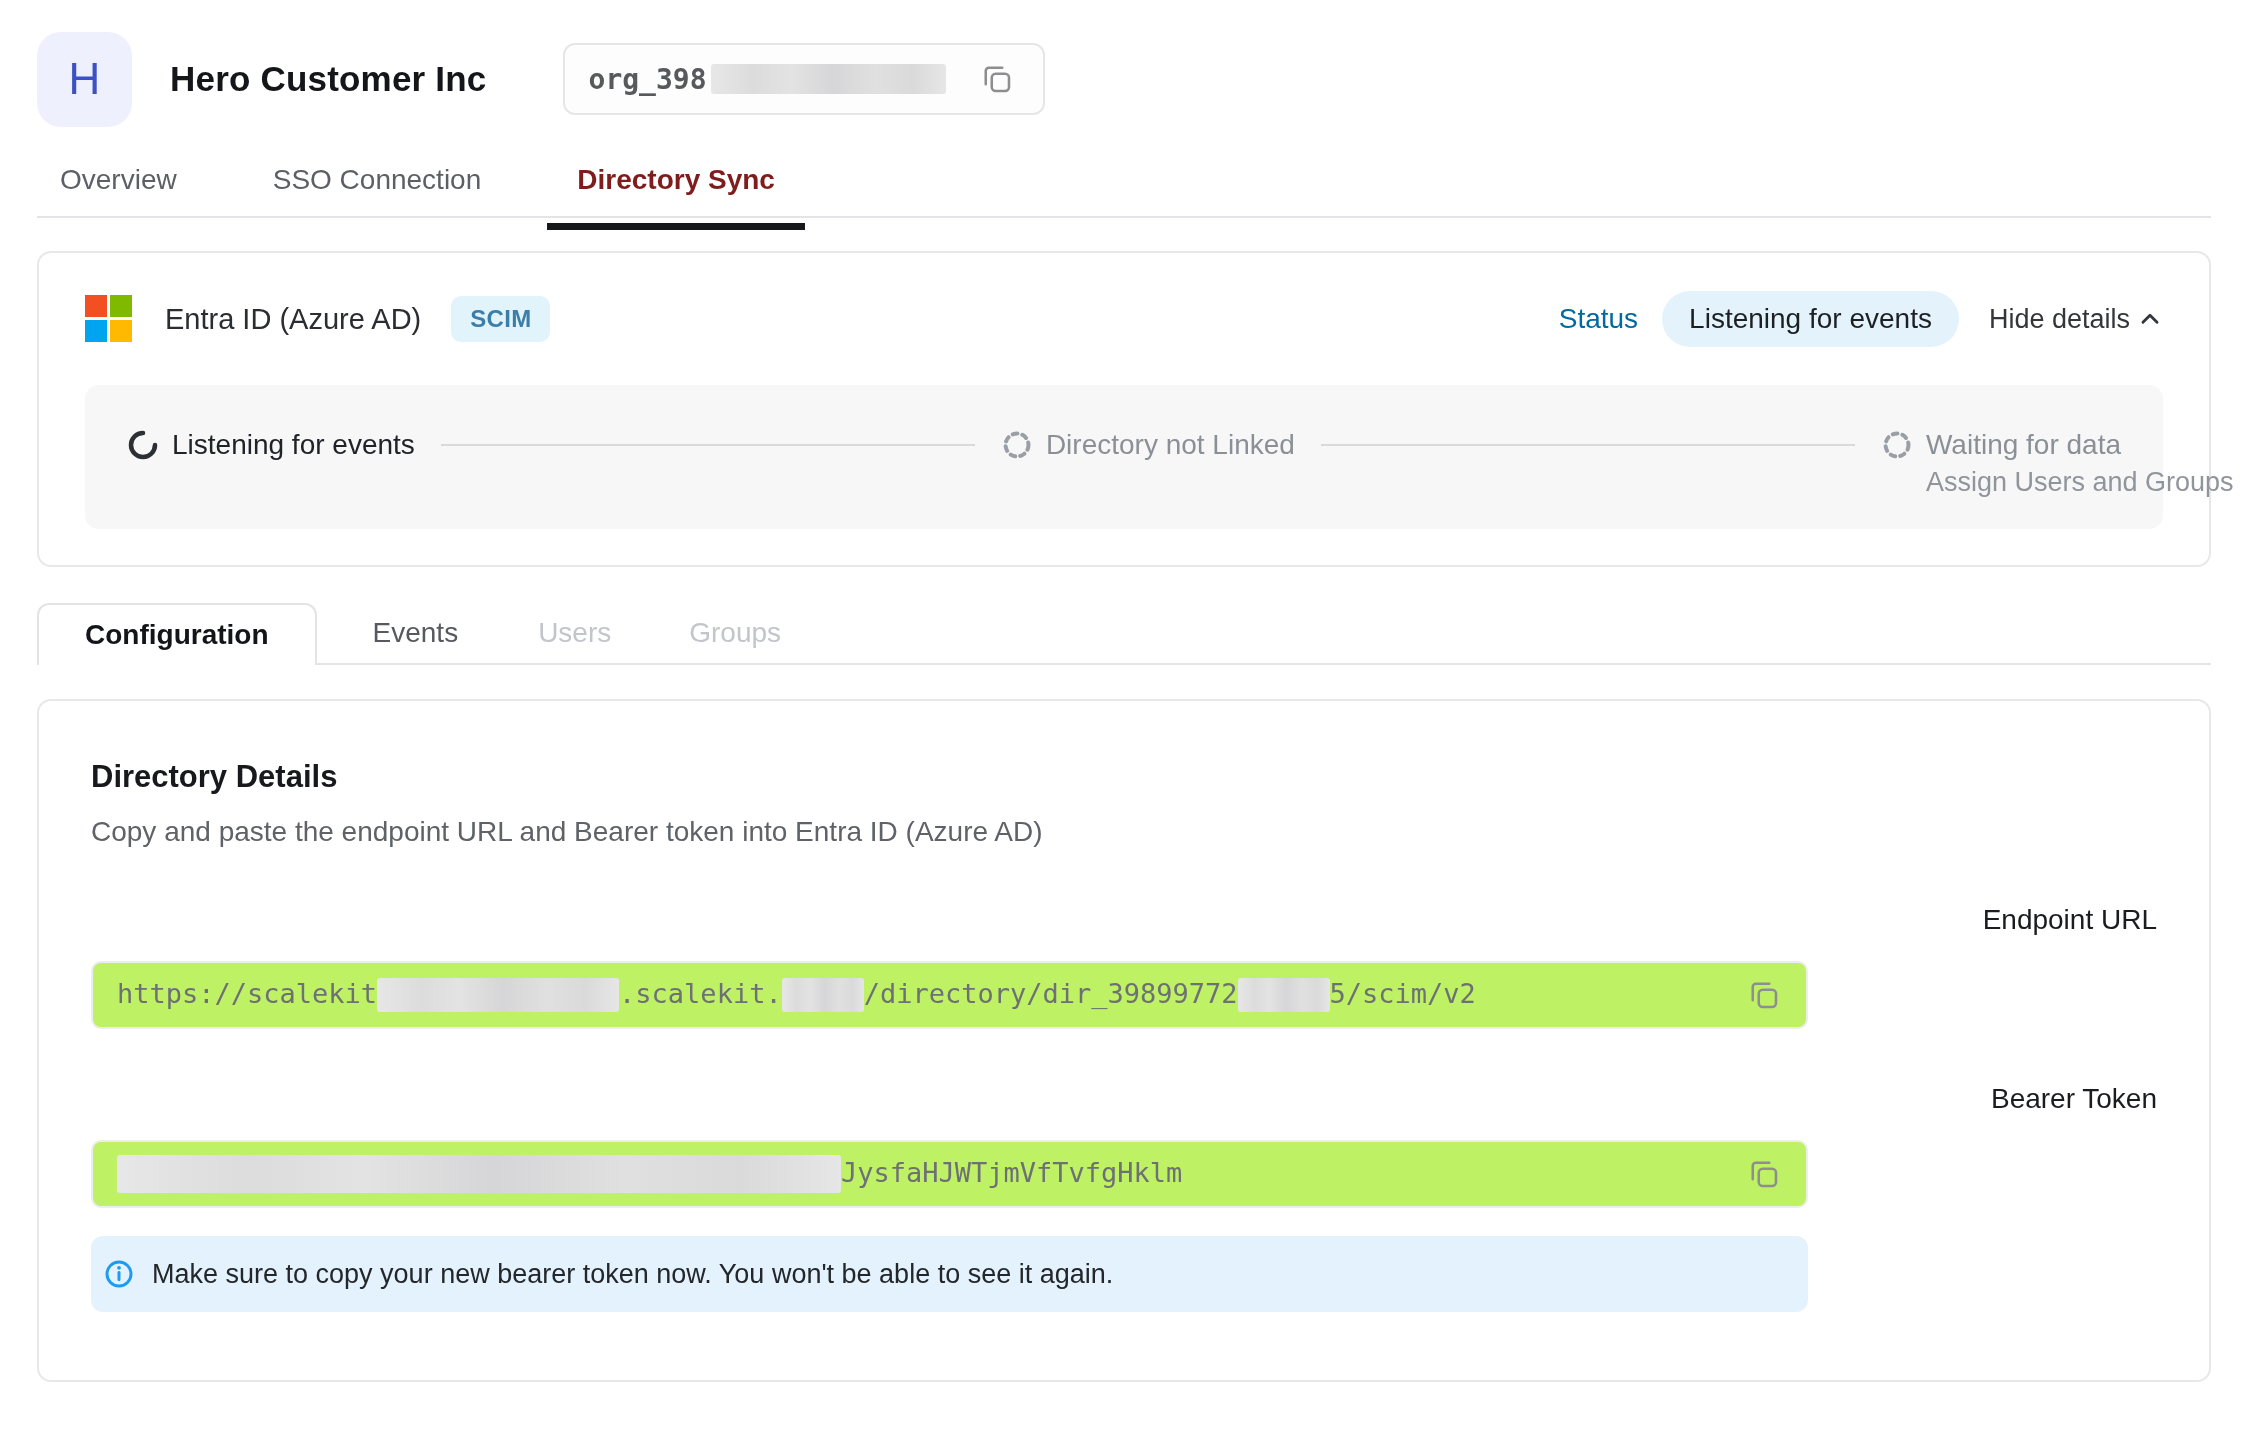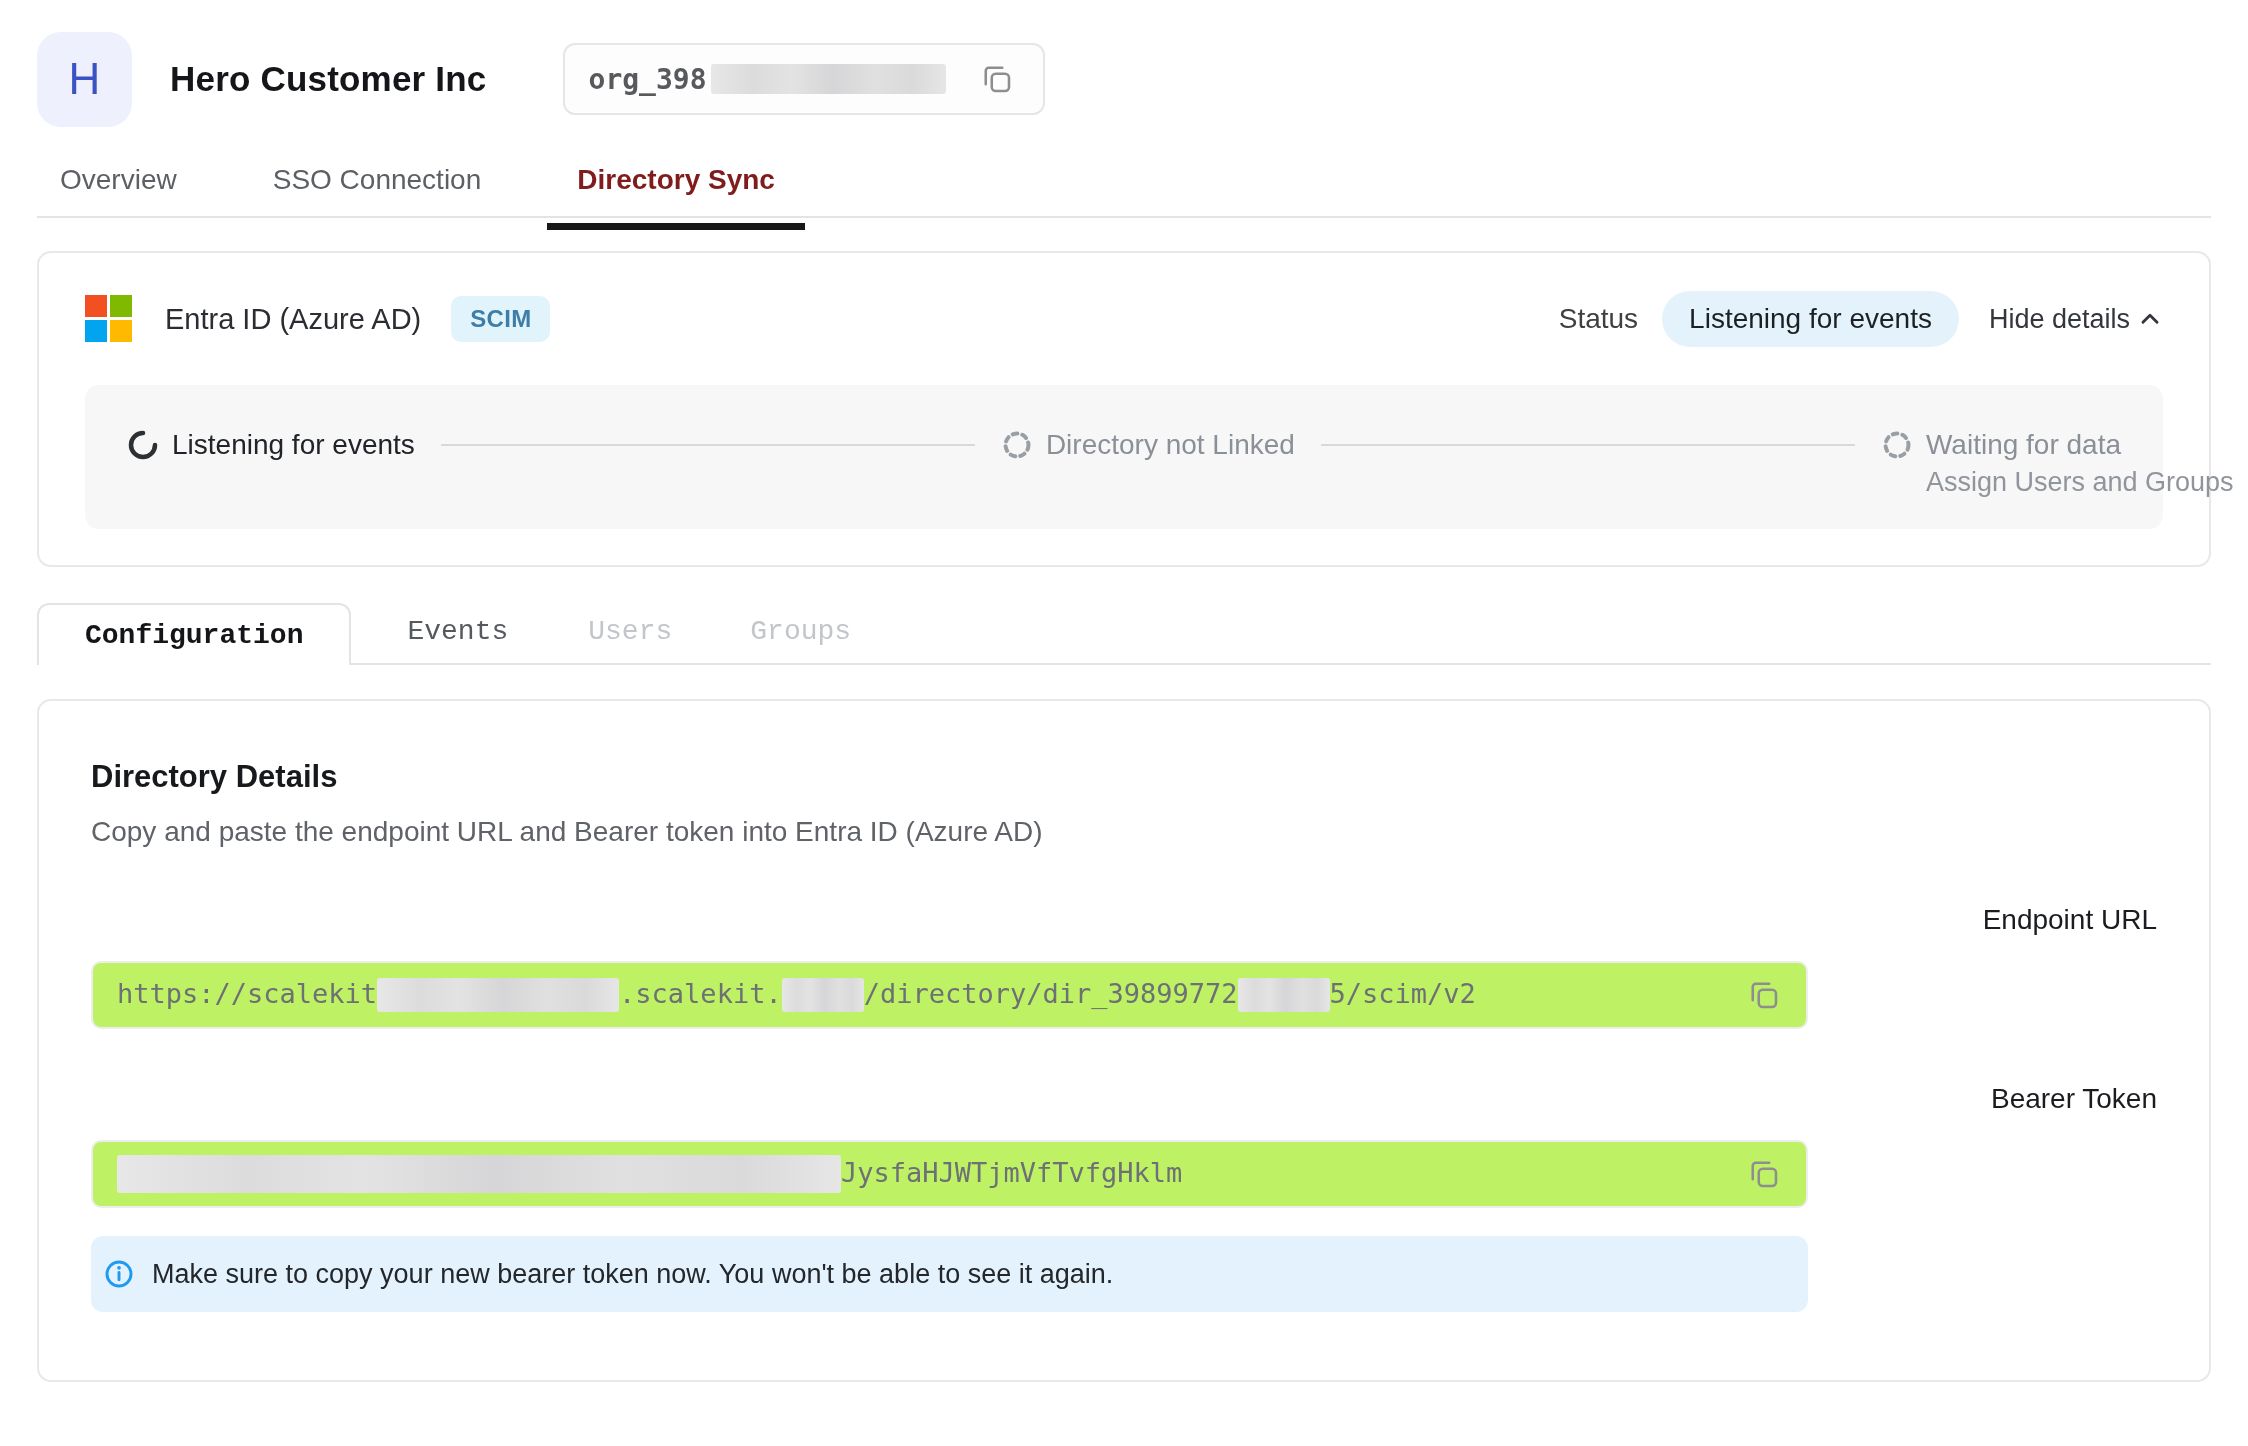--- a/index.html
+++ b/index.html
@@ -33,39 +33,39 @@
 
   
   .provider-card { margin-top: 33px; border: 2px solid #e8e8ea; border-radius: 14px; background: #fff; }
   .provider-head { height: 132px; display: flex; align-items: center; padding: 0 46px; }
   .ms-logo { width: 48px; height: 48px; display: grid; grid-template-columns: 22px 22px;
              grid-template-rows: 22px 22px; gap: 3px; }
   .provider-name { margin-left: 32px; font-size: 29px; color: #2a2d31; }
   .proto-badge { margin-left: 30px; font-size: 24px; font-weight: 600; letter-spacing: .3px;
                  padding: 9px 19px; border-radius: 10px; }
   .head-right { margin-left: auto; display: flex; align-items: center; }
-  .status-label { font-size: 28px; color: #404040; }
+  .status-label { font-size: 28px; color: #0369a1; }
   .status-pill { margin-left: 24px; font-size: 28px; color: #1c2024; padding: 12px 27px; border-radius: 30px; }
   .hide-details { margin-left: 30px; display: flex; align-items: center; gap: 7px; background: none;
                   border: none; cursor: pointer; font-size: 27px; color: #33373b; font-family: inherit; }
   .hide-details svg { width: 26px; height: 26px; stroke: #33373b; fill: none; stroke-width: 2.6; stroke-linecap: round; stroke-linejoin: round; }
 
   .steps-panel { margin: 0 46px 36px 46px; height: 144px; background: #f7f7f8; border-radius: 14px;
                  display: flex; align-items: center; padding: 0 42px 24px 42px; }
   .step { display: flex; align-items: center; position: relative; white-space: nowrap; }
   .step-icon { width: 32px; height: 32px; flex: none; }
   .step-label { margin-left: 13px; font-size: 28px; }
   .step.active .step-label { color: #202327; }
   .step.pending .step-label { color: #8b9097; }
   .step-sublabel { position: absolute; top: 38px; left: 45px; font-size: 27px; color: #90959b; }
   .connector { flex: 1; height: 2px; background: #d9d9db; margin: 0 26px; }
 
   
-  .subtabs-row { margin-top: 36px; display: flex; align-items: flex-start; height: 62px;
-                 border-bottom: 2px solid #e4e4e6; font-family: Liberation Mono, monospace; }
+  .subtabs-row { margin-top: 36px; display: flex; align-items: center; height: 62px;
+                 border-bottom: 2px solid #e4e4e6; }
   .subtab-active { height: 62px; margin-bottom: -2px; padding: 0 46px; background: #fff;
                    border: 2px solid #e4e4e6; border-bottom: none; border-radius: 12px 12px 0 0;
                    display: flex; align-items: center; font-size: 28px; font-weight: 700; color: #131518; cursor: pointer; }
   .subtab { font-size: 28px; line-height: 58px; cursor: pointer; }
   .subtab.enabled { color: #56595e; }
   .subtab.disabled { color: #c2c5ca; }
 
   
   .config-card { margin-top: 34px; border: 2px solid #e8e8ea; border-radius: 14px; background: #fff;
                  padding: 58px 52px 0 52px; height: 683px; }

